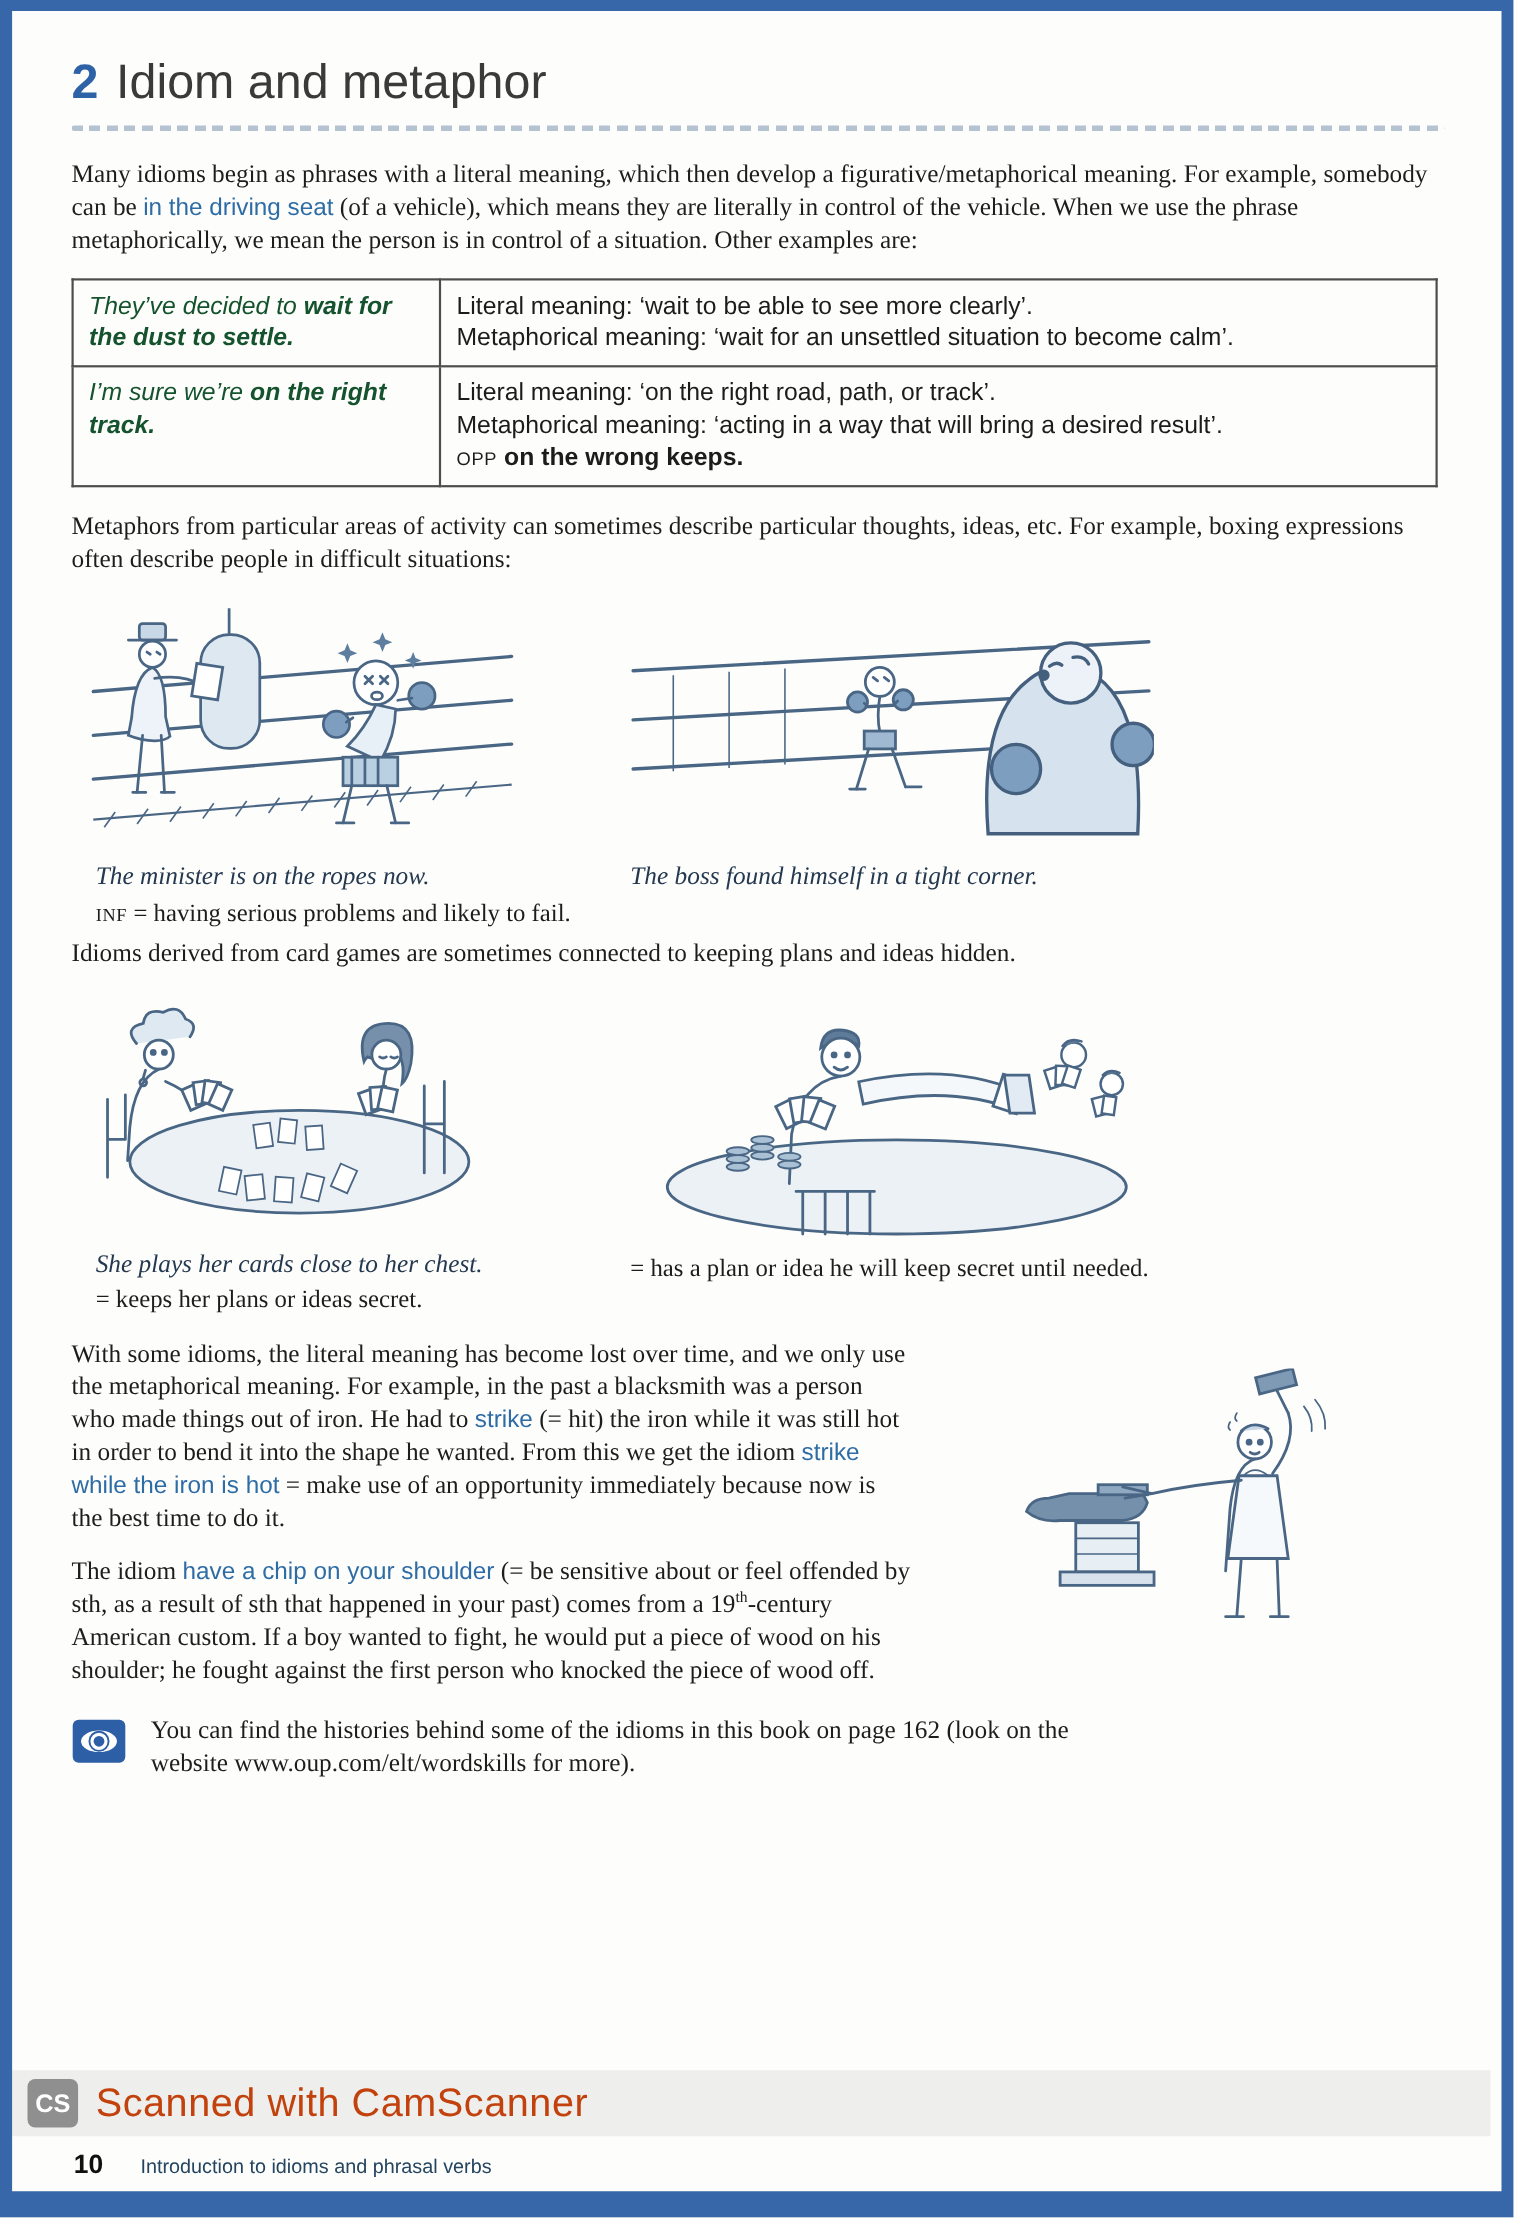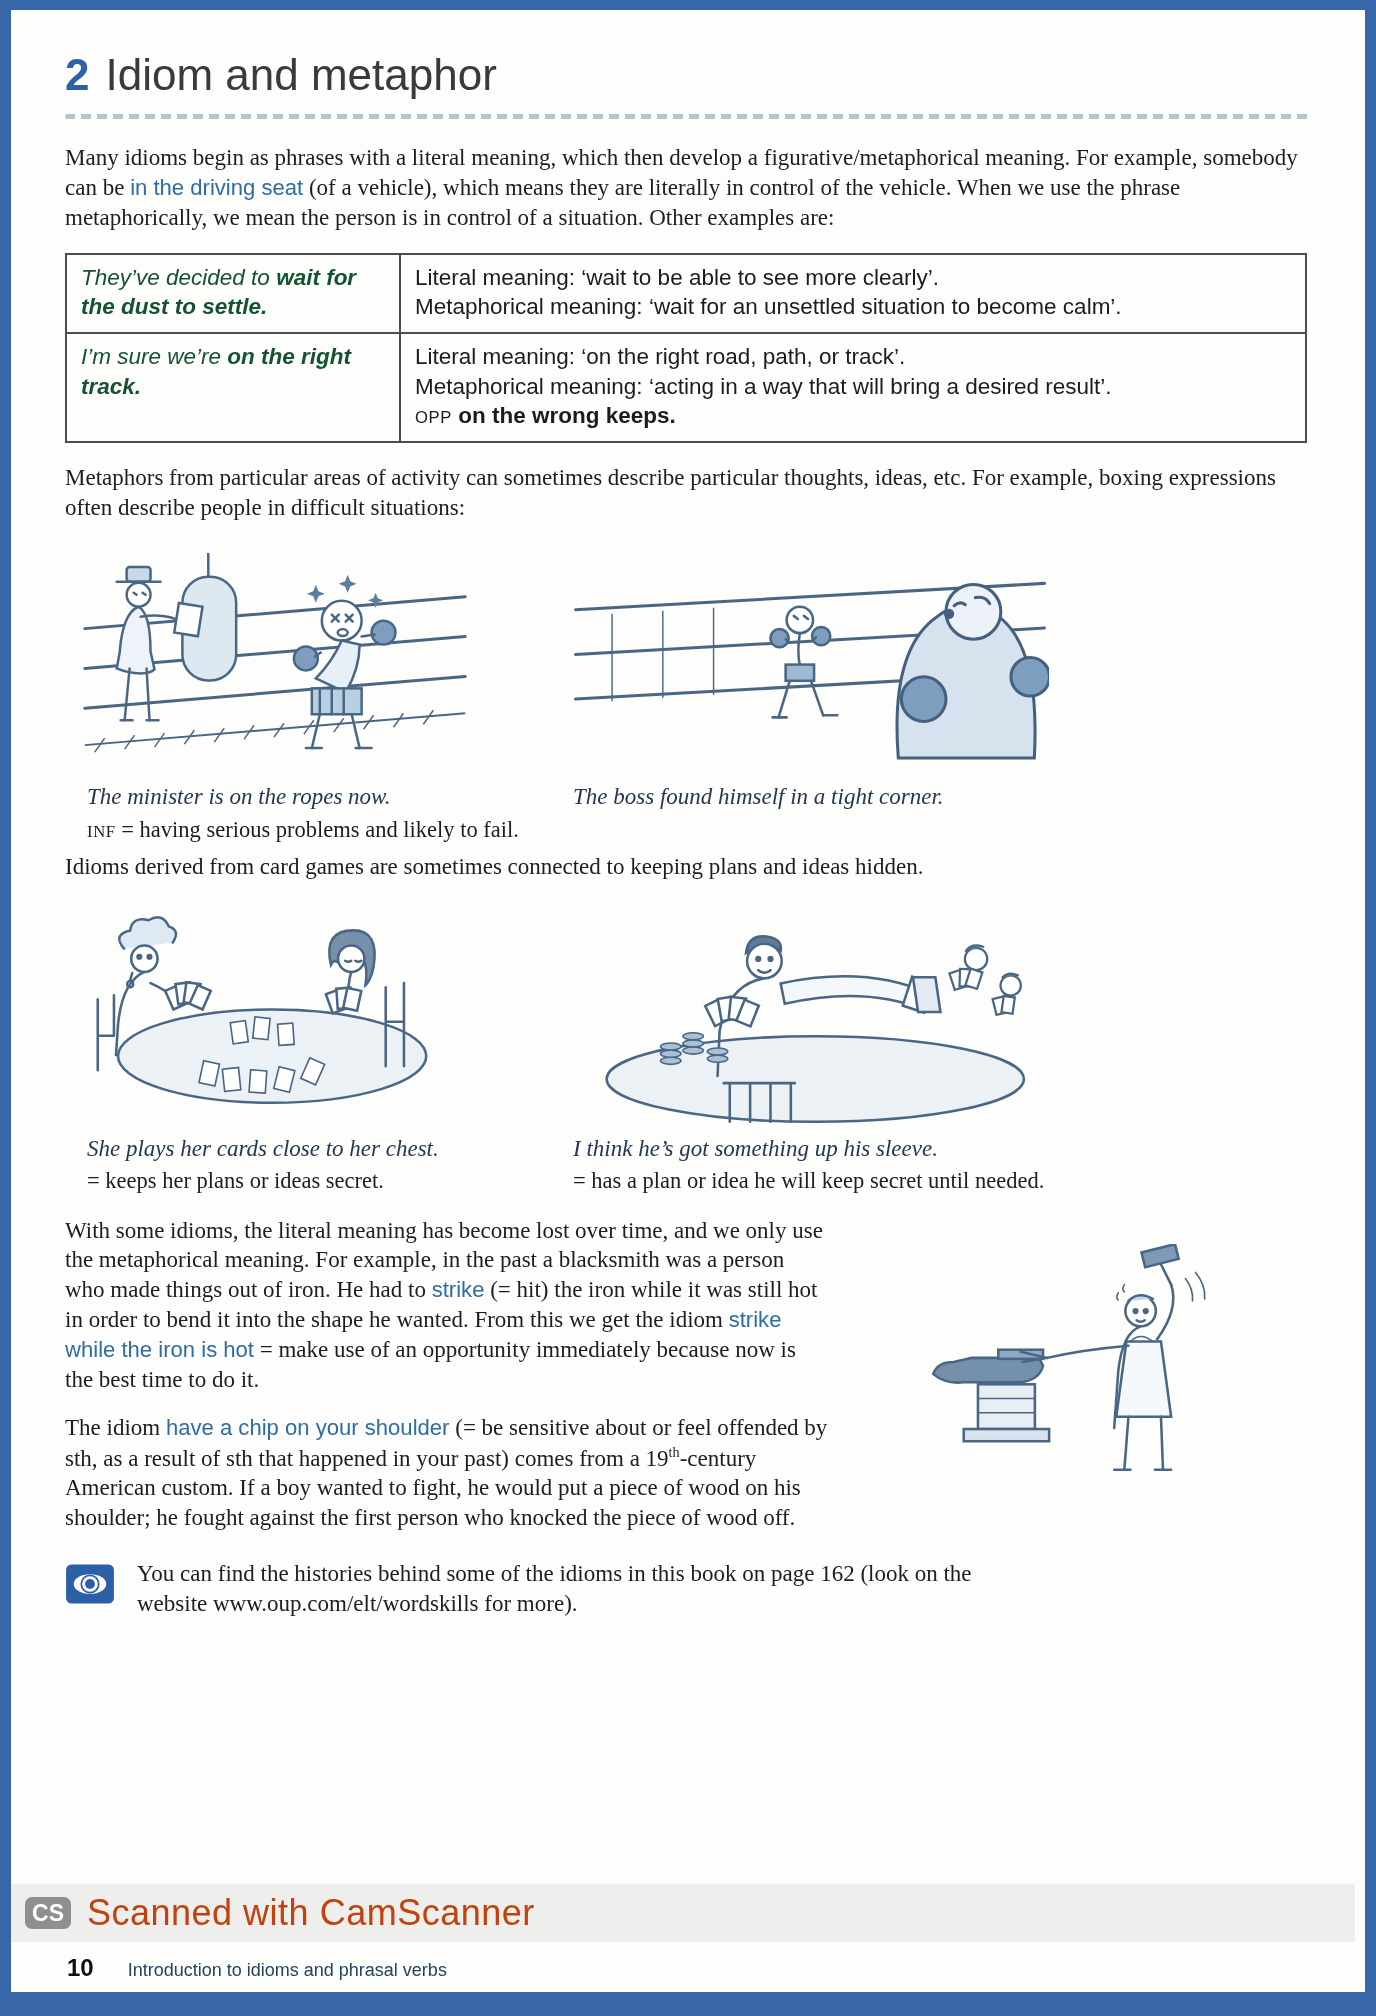--- a/index.html
+++ b/index.html
@@ -44,21 +44,21 @@
   .lost-text { flex:0 0 764px; }
   .lost-fig { flex:1; display:flex; justify-content:center; padding-top:28px; }
 
   .note-row { display:flex; gap:20px; margin-top:8px; align-items:flex-start; }
   .note-icon { flex:0 0 52px; padding-top:4px; }
   .note-text { max-width:860px; margin-bottom:0; }
 
   .spacer { flex:1; }
 
   .watermark-strip { display:flex; align-items:center; gap:16px; margin:0 -42px 12px -54px; padding:8px 0 8px 14px; background:rgba(110,110,110,0.10); }
-  .cs-logo { width:46px; height:32px; border-radius:7px; background:#8f8f8f; color:#fff;
+  .cs-logo { width:46px; height:44px; border-radius:7px; background:#8f8f8f; color:#fff;
              font-family:"Liberation Sans",sans-serif; font-weight:700; font-size:23px;
              display:flex; align-items:center; justify-content:center; }
   .watermark-text { font-family:"Liberation Sans",sans-serif; font-size:36px; color:#c2410c; letter-spacing:0.5px; font-weight:400; }
 
   .footer-row { display:flex; align-items:baseline; gap:34px; padding:0 0 10px 2px; font-family:"Liberation Sans",sans-serif; }
   .footer-num { font-size:24px; font-weight:700; color:#101010; }
   .footer-label { font-size:18px; color:#24445f; }
 
   svg { display:block; }
 </style>
@@ -292,21 +292,20 @@
         </svg>
       </div>
     </div>
 
     <div class="cap-row">
       <div class="cap-col-l">
         <div class="cap-line1"><span class="seg-p">She plays her cards close to her chest.</span></div>
         <div class="cap-line2"><span class="seg-p">= keeps her plans or ideas secret.</span></div>
       </div>
       <div class="cap-col-r" style="padding-right:240px;">
-        <div class="cap-line1"><span class="seg-p">I think he’s got something up his sleeve.</span></div>
         <div class="cap-line2"><span class="seg-p">= has a plan or idea he will keep secret until needed.</span></div>
       </div>
     </div>
 
     <div class="lost-row">
       <div class="lost-text">
         <p class="para"><span class="seg-p">With some idioms, the literal meaning has become lost over time, and we only use the metaphorical meaning. For example, in the past a blacksmith was a person who made things out of iron. He had to </span><span class="seg-id">strike</span><span class="seg-p"> (= hit) the iron while it was still hot in order to bend it into the shape he wanted. From this we get the idiom </span><span class="seg-id">strike while the iron is hot</span><span class="seg-p"> = make use of an opportunity immediately because now is the best time to do it.</span></p>
         <p class="para"><span class="seg-p">The idiom </span><span class="seg-id">have a chip on your shoulder</span><span class="seg-p"> (= be sensitive about or feel offended by sth, as a result of sth that happened in your past) comes from a 19</span><span class="seg-sup">th</span><span class="seg-p">-century American custom. If a boy wanted to fight, he would put a piece of wood on his shoulder; he fought against the first person who knocked the piece of wood off.</span></p>
       </div>
       <div class="lost-fig">

